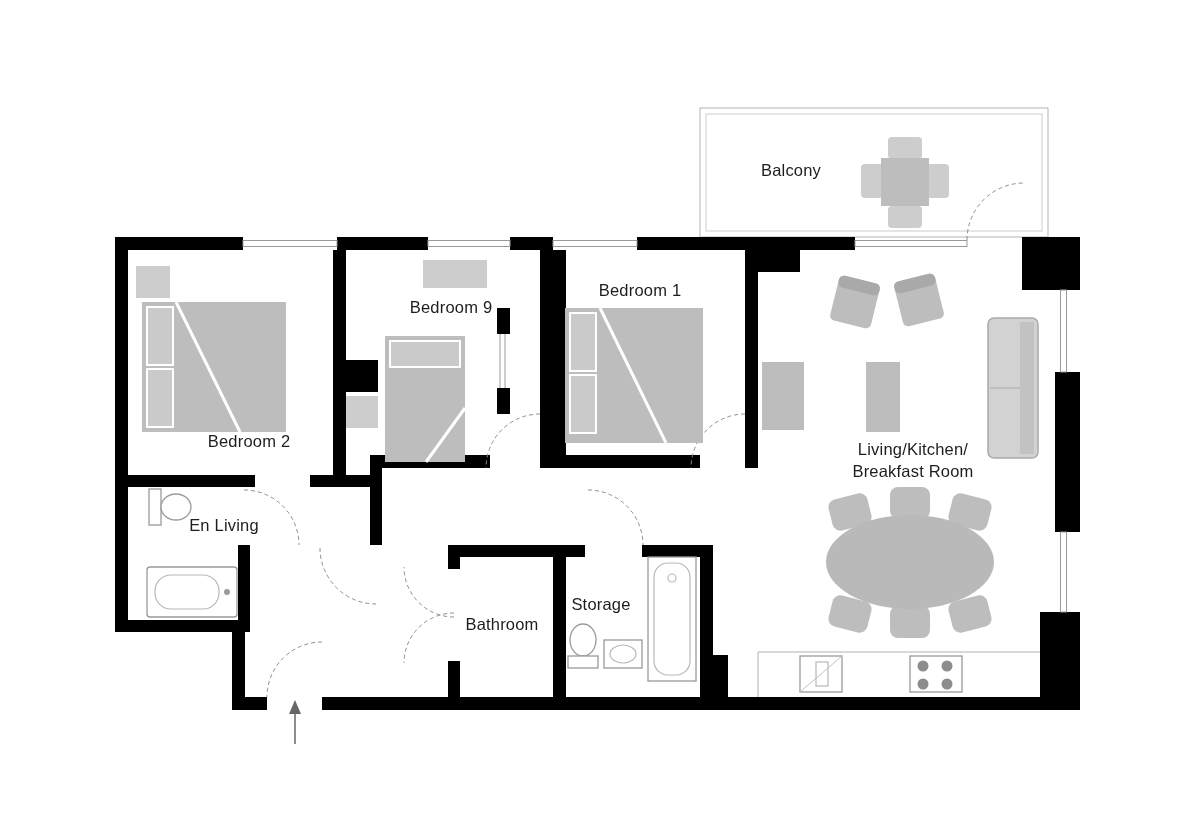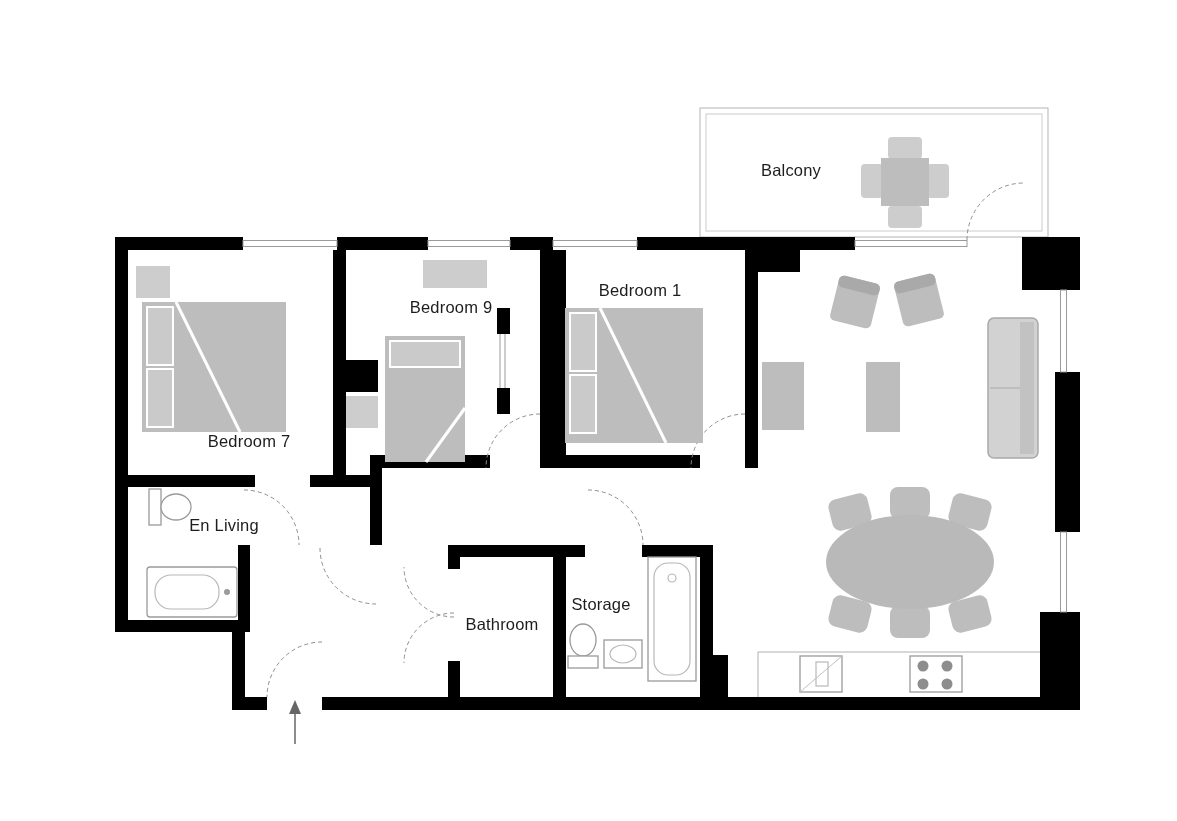--- a/index.html
+++ b/index.html
@@ -226,18 +226,22 @@
 
     <g>
       <line x1="295" y1="744" x2="295" y2="712" stroke="#666" stroke-width="1.5"></line>
       <polygon points="295,700 289,714 301,714" fill="#666"></polygon>
     </g>
   </svg>
 
   <div class="room-label" style="left:791px;top:170px">Balcony</div>
   <div class="room-label" style="left:451px;top:307px">Bedroom 9</div>
   <div class="room-label" style="left:640px;top:290px">Bedroom 1</div>
-  <div class="room-label" style="left:249px;top:441px">Bedroom 7</div>
+  <div class="room-label" style="left:249px;top:441px">Bedroom 2</div>
   <div class="room-label" style="left:224px;top:525px">En Living</div>
   <div class="room-label" style="left:502px;top:624px">Bathroom</div>
   <div class="room-label" style="left:601px;top:604px">Storage</div>
+  <div class="room-label" style="left:913px;top:460px">
+    <span>Living/Kitchen/</span>
+    <span>Breakfast Room</span>
+  </div>
 
 </div>
 
 </body></html>

